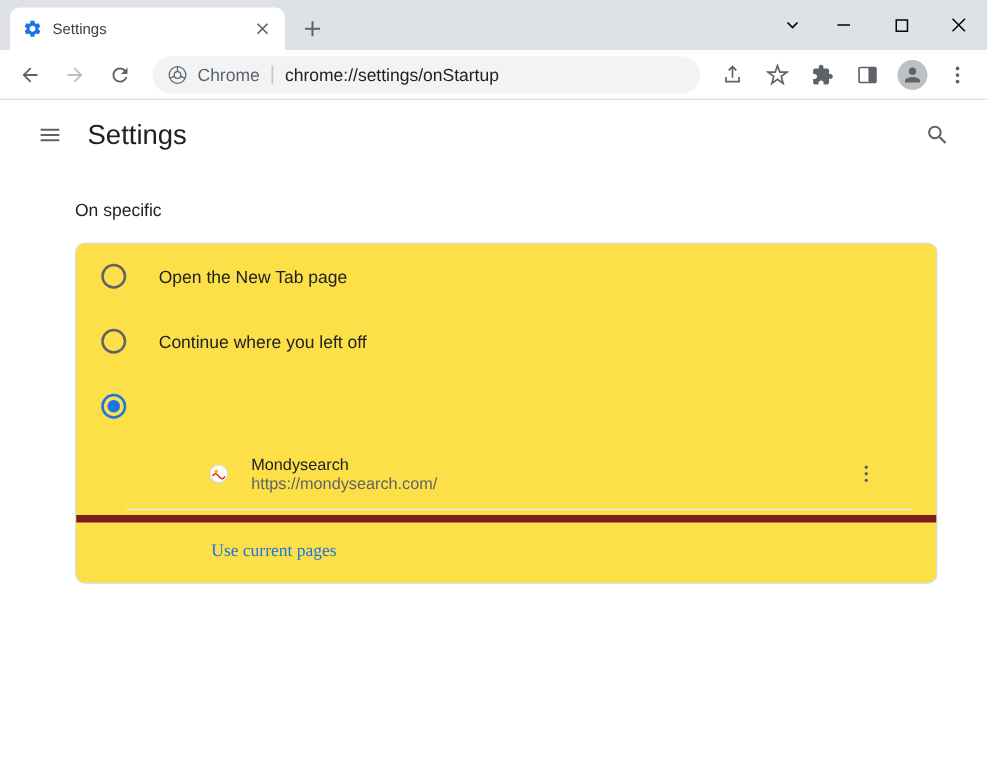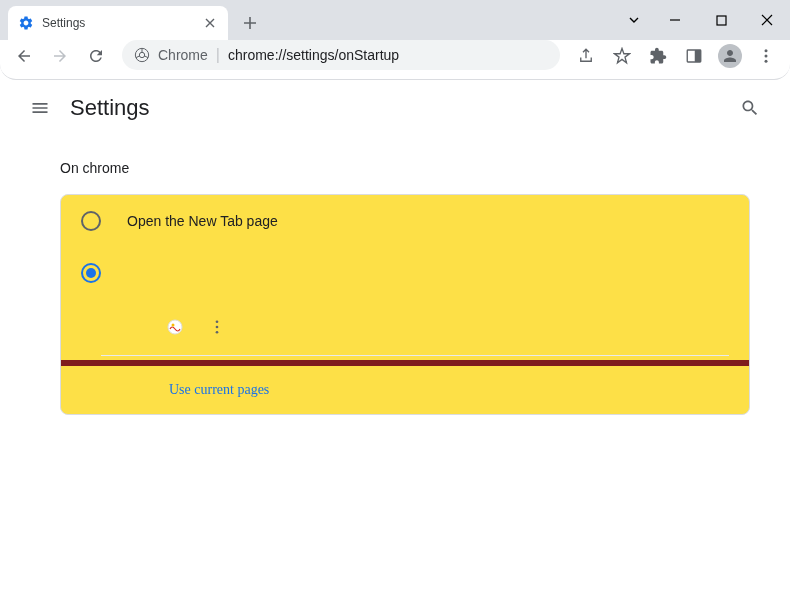--- a/index.html
+++ b/index.html
@@ -11,21 +11,21 @@
     .tab { height: 34px; width: 220px; background: #fff; border-radius: 8px 8px 0 0; display: flex; align-items: center; padding: 0 10px; gap: 8px; position: relative; }
     .tab-favicon { width: 16px; height: 16px; display: flex; align-items: center; justify-content: center; }
     .tab-title { flex: 1; font-size: 12px; color: #3c4043; }
     .tab-close { width: 16px; height: 16px; display: flex; align-items: center; justify-content: center; cursor: pointer; color: #5f6368; }
     .new-tab-btn { width: 28px; height: 28px; margin-left: 8px; display: flex; align-items: center; justify-content: center; cursor: pointer; color: #5f6368; border-radius: 50%; margin-bottom: 3px; }
     .window-controls { display: flex; height: 40px; align-items: center; }
     .win-ctrl { width: 46px; height: 30px; display: flex; align-items: center; justify-content: center; cursor: pointer; color: #000; }
     .win-ctrl.chevron { width: 36px; }
 
     
-    .toolbar { height: 40px; background: #fff; display: flex; padding: 0 8px; gap: 4px; border-bottom: 1px solid #dadce0; border-radius: 16px; }
+    .toolbar { height: 40px; background: #fff; display: flex; align-items: center; padding: 0 8px; gap: 4px; border-bottom: 1px solid #dadce0; }
     .nav-btn { width: 32px; height: 32px; display: flex; align-items: center; justify-content: center; border-radius: 50%; cursor: pointer; color: #5f6368; }
     .nav-btn.disabled { color: #bdc1c6; cursor: default; }
     .omnibox { flex: 1; height: 30px; background: #f1f3f4; border-radius: 15px; display: flex; align-items: center; padding: 0 12px; gap: 8px; margin: 0 6px; }
     .omnibox-origin { color: #5f6368; font-size: 14px; }
     .omnibox-sep { color: #c4c7ca; }
     .omnibox-path { color: #202124; font-size: 14px; }
     .toolbar-icon { width: 32px; height: 32px; display: flex; align-items: center; justify-content: center; border-radius: 50%; cursor: pointer; color: #5f6368; }
     .avatar { width: 24px; height: 24px; border-radius: 50%; background: #bdc1c6; display: flex; align-items: center; justify-content: center; }
 
     
@@ -176,39 +176,47 @@
   </div>
   <div class="settings-title">Settings</div>
   <div class="settings-search">
     <svg width="20" height="20" viewBox="0 0 24 24" fill="#5f6368">
         <path d="M15.5 14h-.79l-.28-.27C15.41 12.59 16 11.11 16 9.5 16 5.91 13.09 3 9.5 3S3 5.91 3 9.5 5.91 16 9.5 16c1.61 0 3.09-.59 4.23-1.57l.27.28v.79l5 4.99L20.49 19l-4.99-5zm-6 0C7.01 14 5 11.99 5 9.5S7.01 5 9.5 5 14 7.01 14 9.5 11.99 14 9.5 14z"></path>
       </svg>
   </div>
 </div>
 
 <div class="content">
-  <div class="section-title">On chrome</div>
+  <div class="section-title">On specific</div>
   <div class="card">
     <div class="radio-row">
       <div class="radio-outer"></div>
       <span class="radio-label">Open the New Tab page</span>
+    </div>
+    <div class="radio-row">
+      <div class="radio-outer"></div>
+      <span class="radio-label">Continue where you left off</span>
     </div>
     <div class="radio-row">
       <div class="radio-outer selected">
           <div class="radio-inner"></div>
         </div>
     </div>
     <div class="page-entry">
       <span class="page-favicon">
         <svg width="16" height="16" viewBox="0 0 16 16">
             <circle cx="8" cy="8" r="7" fill="#fff" stroke="#ddd"></circle>
             <path d="M3 10 Q5 6 8 10 T13 10" stroke="#d93025" stroke-width="1.2" fill="none"></path>
             <circle cx="6" cy="6" r="1.5" fill="#fbbc04"></circle>
           </svg>
       </span>
+      <div class="page-info">
+        <div class="page-name">Mondysearch</div>
+        <div class="page-url">https://mondysearch.com/</div>
+      </div>
       <div class="page-menu">
         <svg width="18" height="18" viewBox="0 0 24 24" fill="#5f6368">
             <circle cx="12" cy="5" r="1.8"></circle>
             <circle cx="12" cy="12" r="1.8"></circle>
             <circle cx="12" cy="19" r="1.8"></circle>
           </svg>
       </div>
     </div>
     <div class="link-row bordered">Use current pages</div>
   </div>

